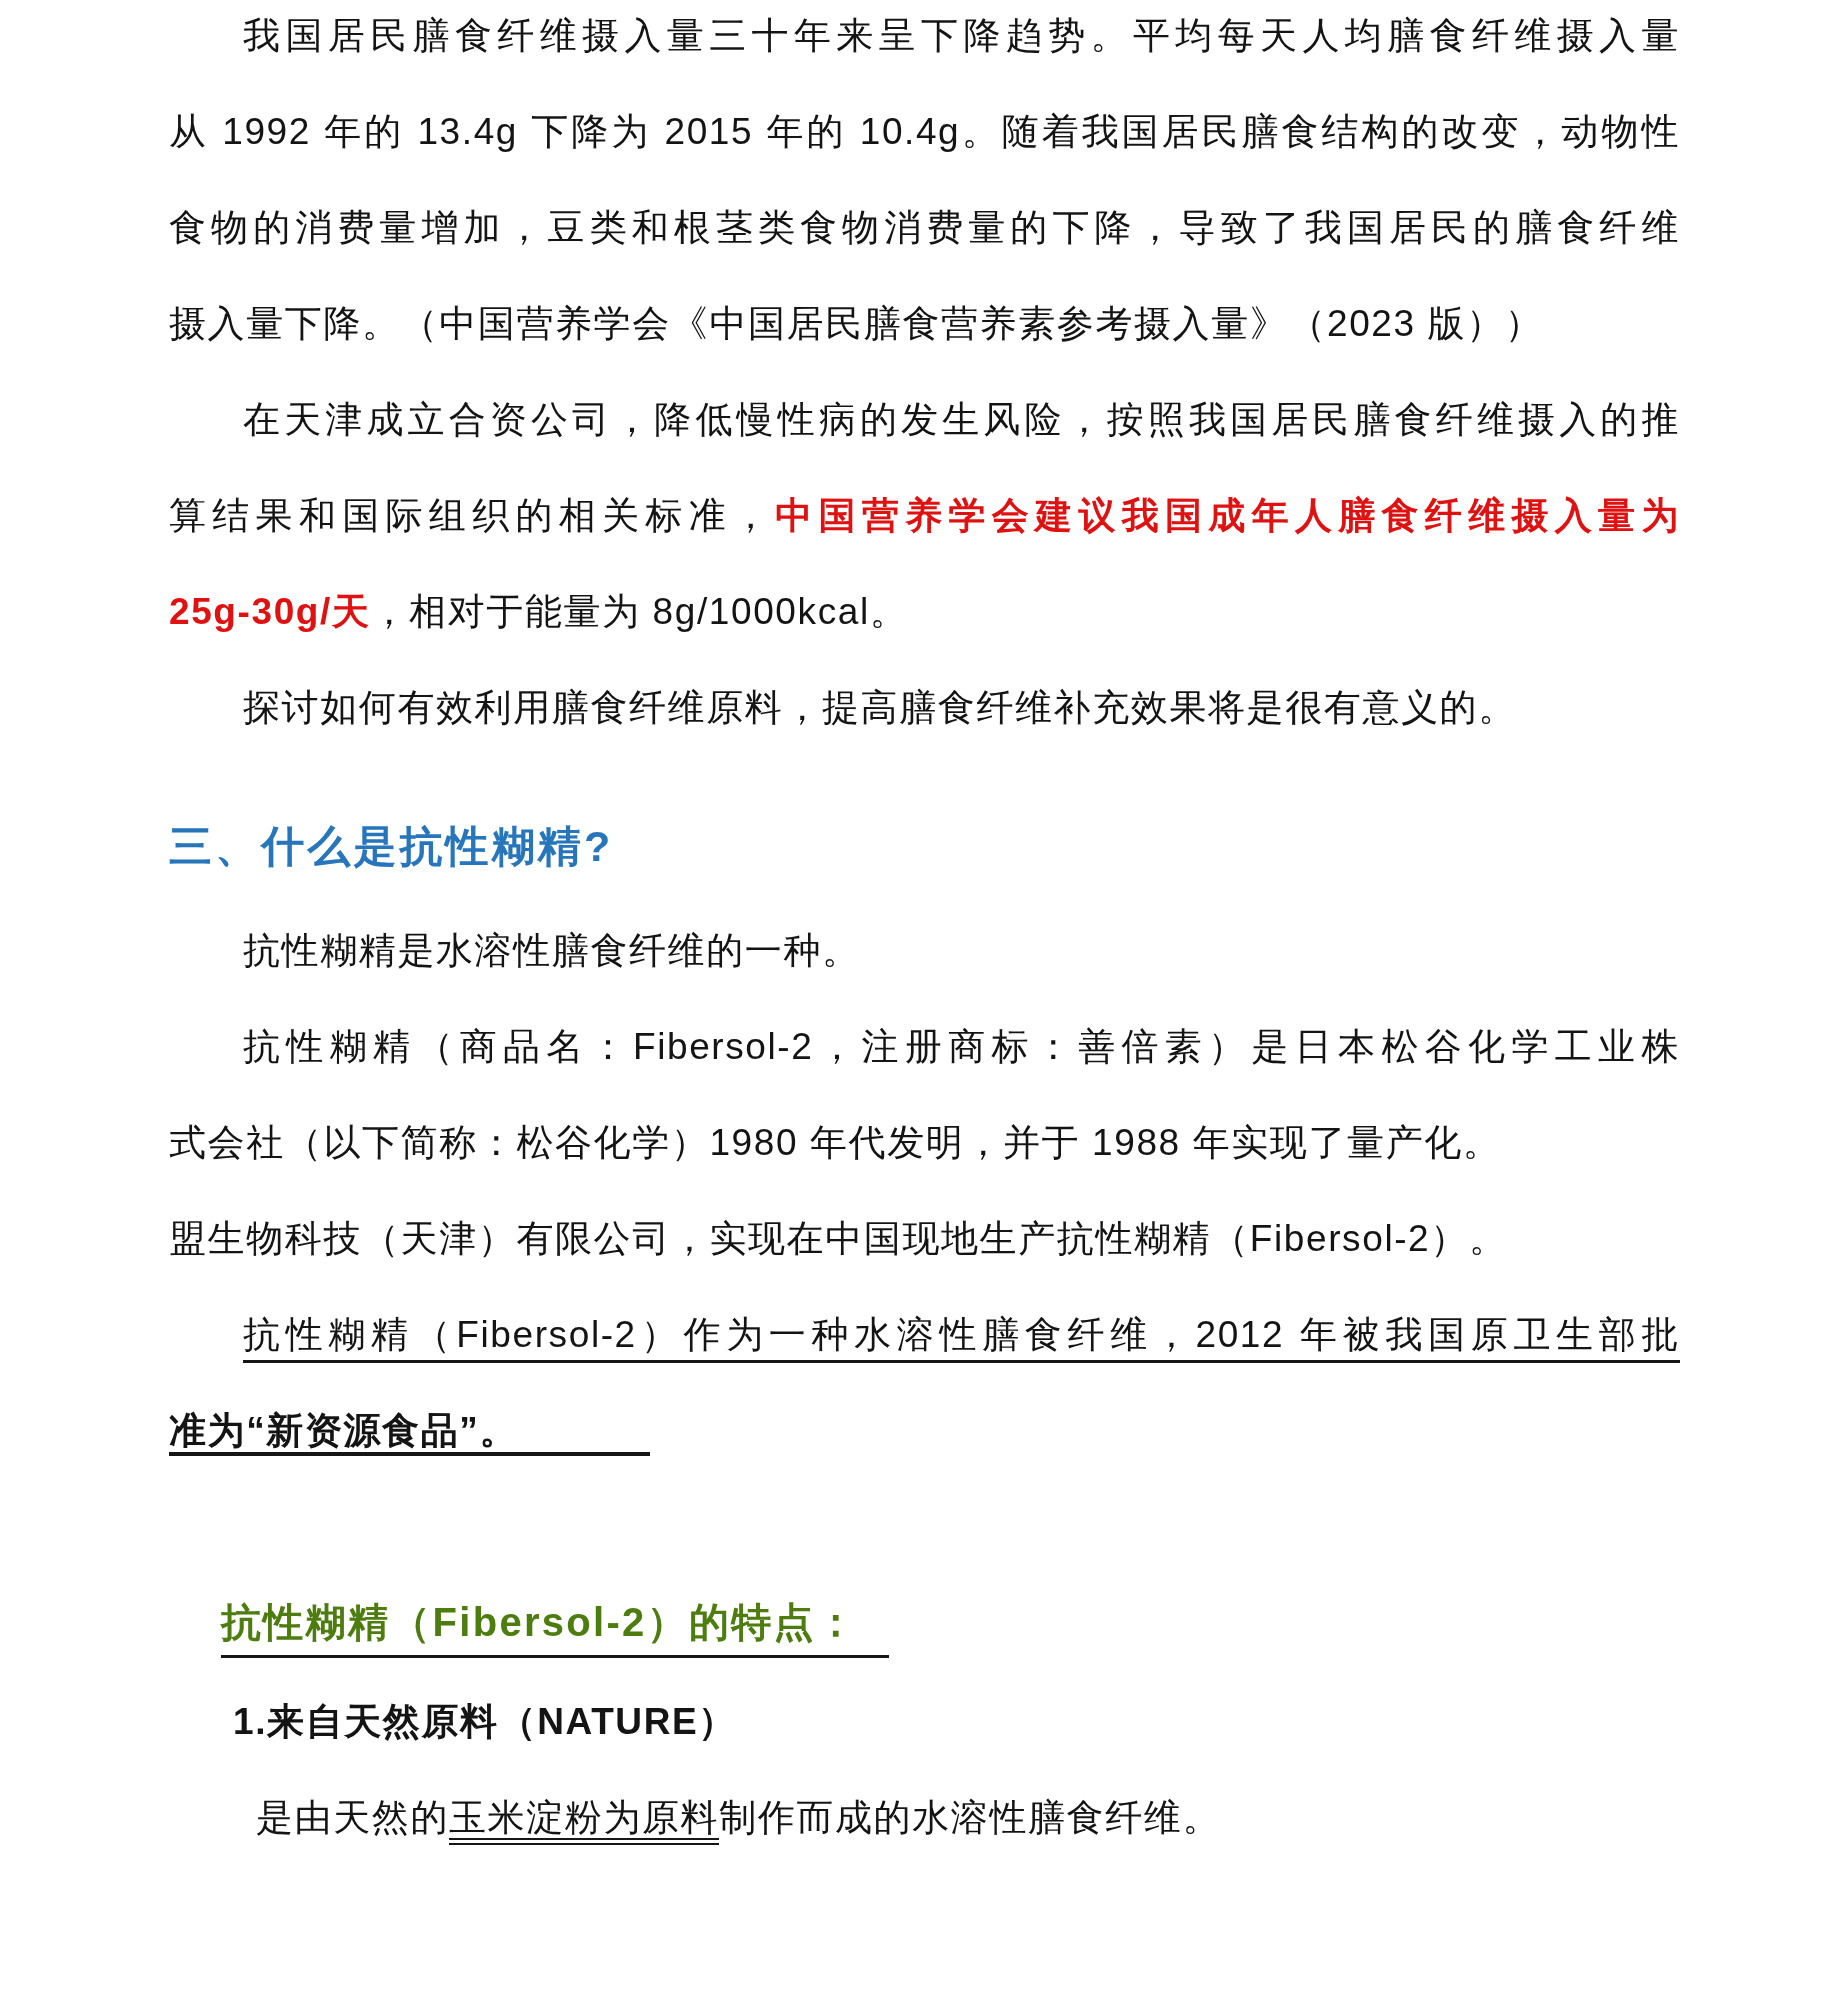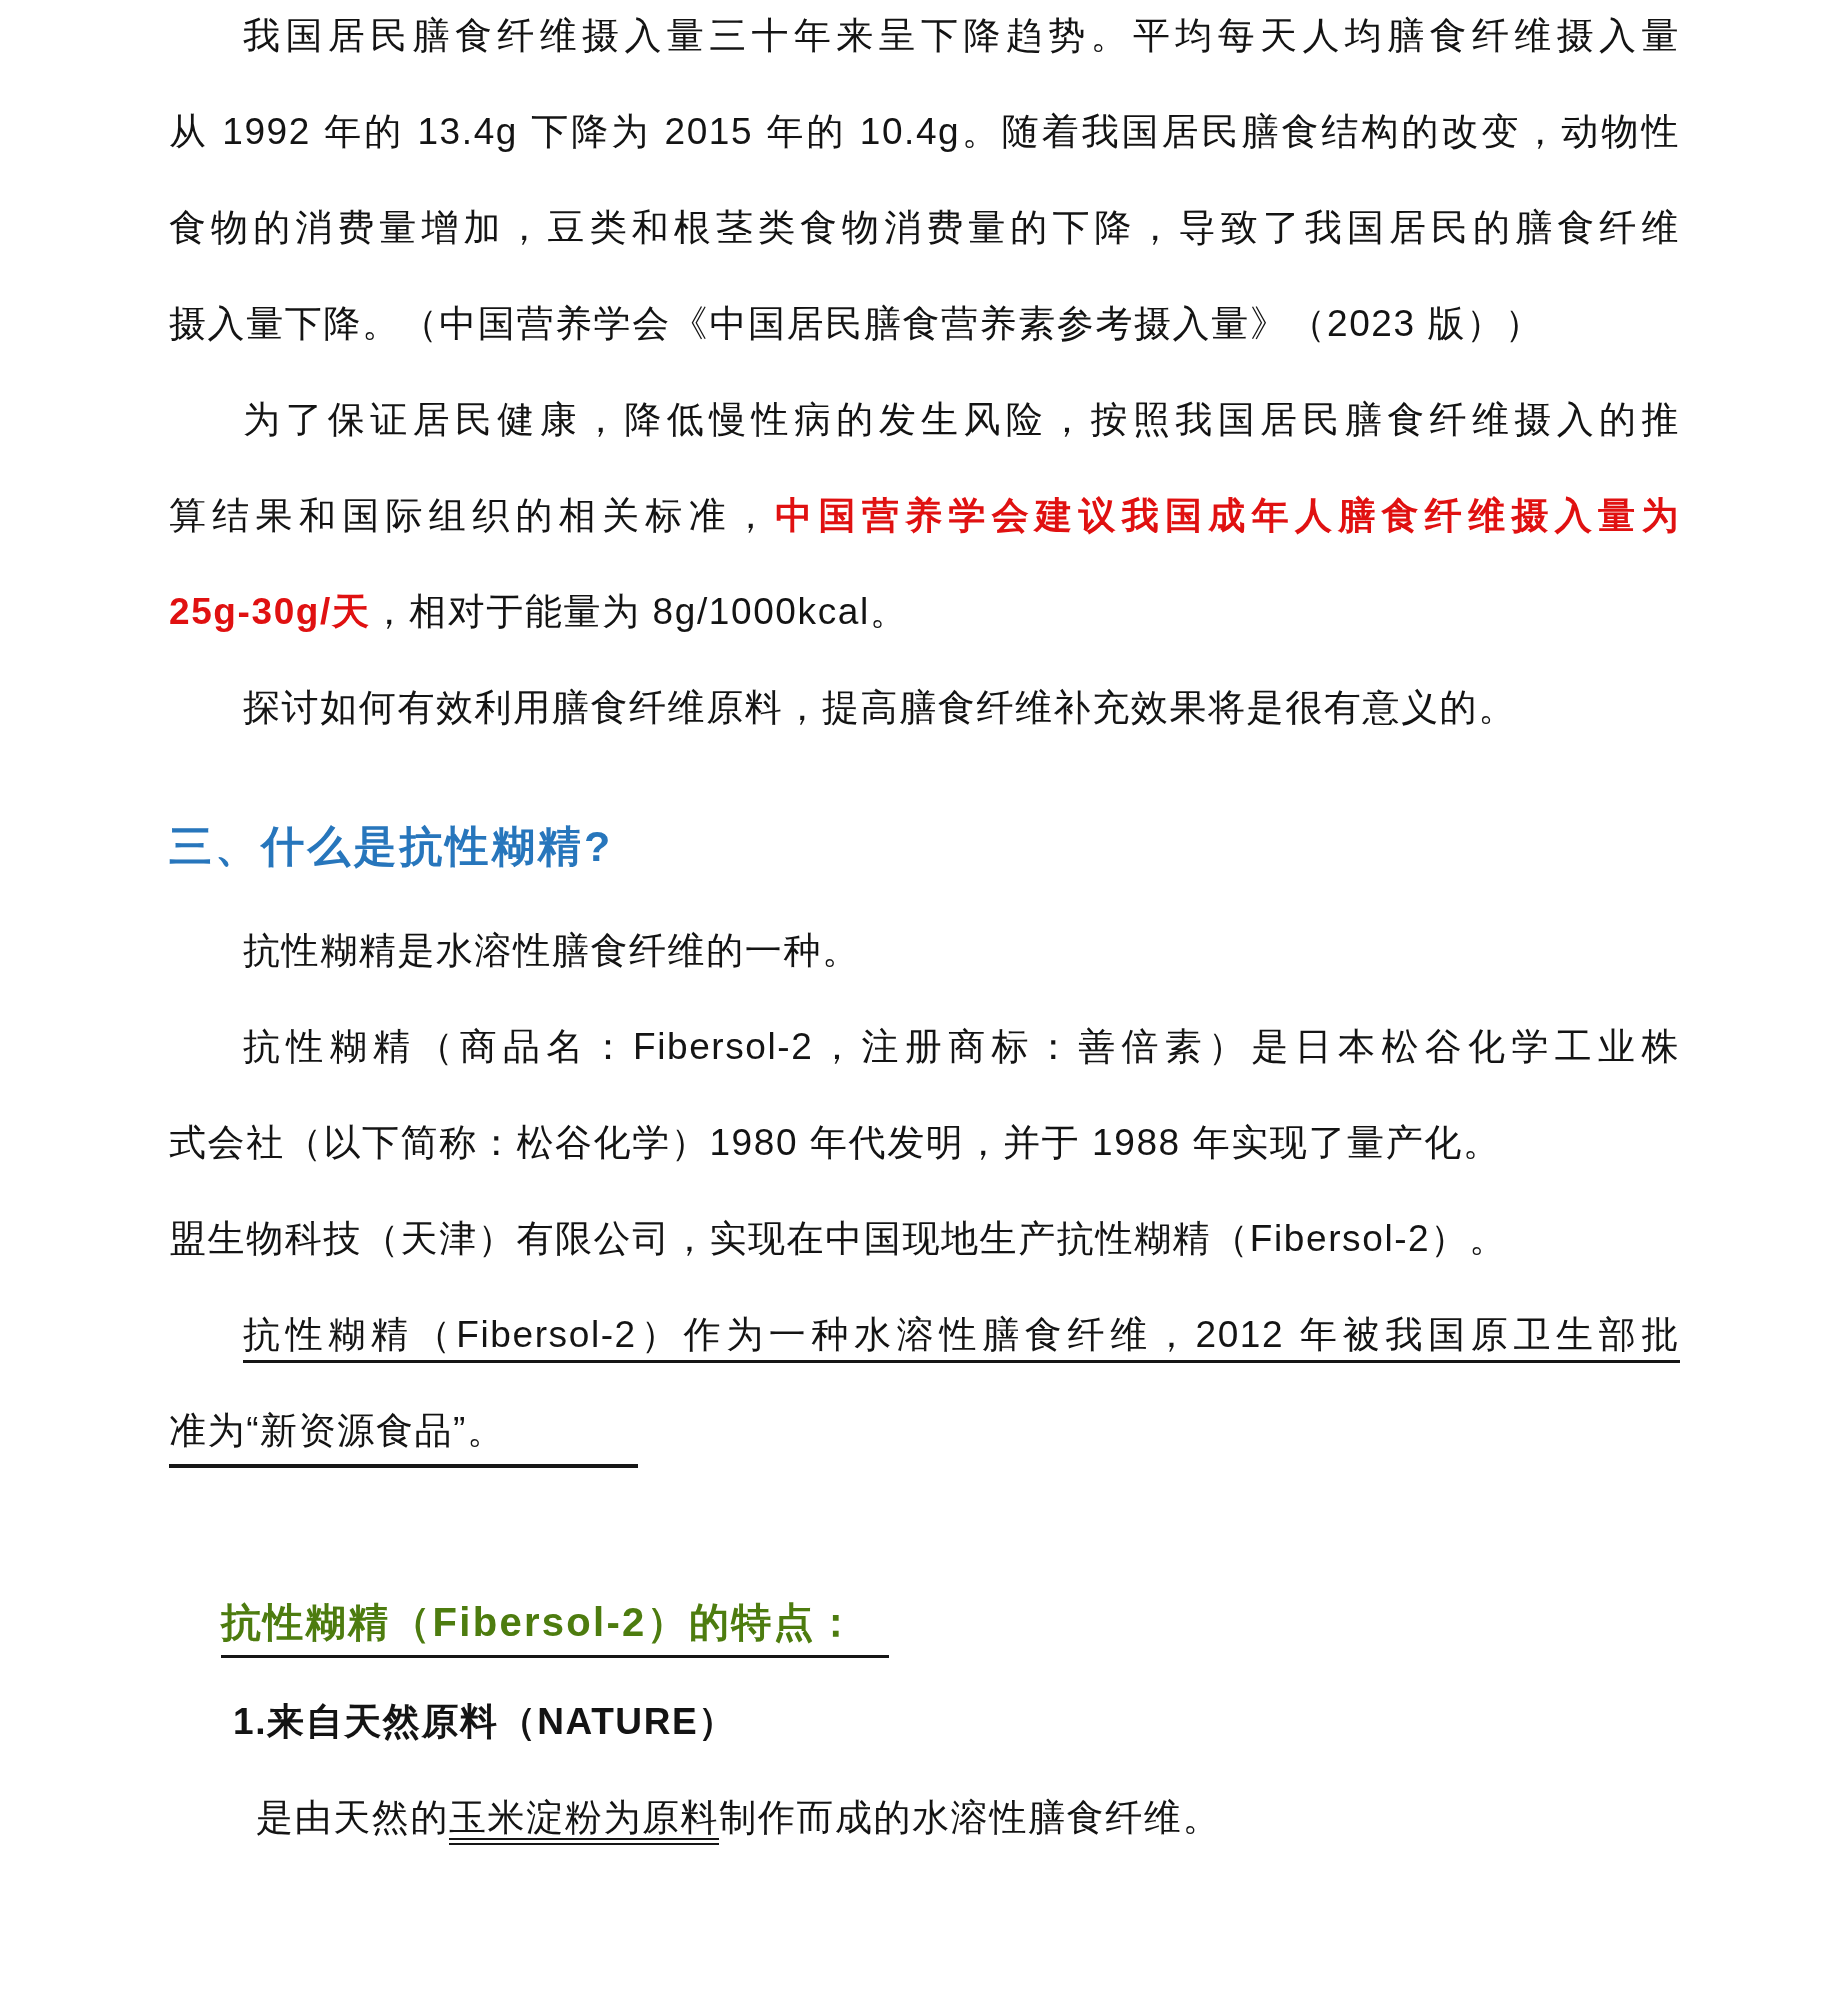--- a/index.html
+++ b/index.html
@@ -26,21 +26,21 @@
     overflow:visible;
   }
   .justify{
     text-align:justify;
     text-align-last:justify;
     white-space:normal;
   }
   .indent{ text-indent:74px; }
   .red{ color:#e01111; font-weight:bold; }
   .u1{ border-bottom:3.1px solid #161616; padding-bottom:5px; }
-  .u2{ border-bottom:4.7px solid #161616; padding-bottom:13px; padding-right:132px; }
+  .u2{ border-bottom:4.7px solid #161616; padding-bottom:1px; padding-right:132px;font-weight:bold; }
   .u3{ border-bottom:7px double #161616; padding-bottom:0; }
   .heading-blue{
     font-size:43px;
     font-weight:bold;
     color:#2776bc;
     height:109px;
     line-height:62px;
     letter-spacing:3.1px;
     margin-top:38px;
   }
@@ -79,21 +79,21 @@
 <body>
 
 <div class="page">
   <div class="content">
 
     <div class="line justify indent"><span>我国居民膳食纤维摄入量三十年来呈下降趋势。平均每天人均膳食纤维摄入量</span></div>
     <div class="line justify"><span>从 1992 年的 13.4g 下降为 2015 年的 10.4g。随着我国居民膳食结构的改变，动物性</span></div>
     <div class="line justify"><span>食物的消费量增加，豆类和根茎类食物消费量的下降，导致了我国居民的膳食纤维</span></div>
     <div class="line"><span>摄入量下降。（中国营养学会《中国居民膳食营养素参考摄入量》（2023 版））</span></div>
 
-    <div class="line justify indent"><span>为了保证居民健康，降低慢性病的发生风险，按照我国居民膳食纤维摄入的推</span></div>
+    <div class="line justify indent"><span>在天津成立合资公司，降低慢性病的发生风险，按照我国居民膳食纤维摄入的推</span></div>
     <div class="line justify"><span>算结果和国际组织的相关标准，</span><span class="red">中国营养学会建议我国成年人膳食纤维摄入量为</span></div>
     <div class="line"><span class="red">25g-30g/天</span><span>，相对于能量为 8g/1000kcal。</span></div>
 
     <div class="line indent"><span>探讨如何有效利用膳食纤维原料，提高膳食纤维补充效果将是很有意义的。</span></div>
 
     <div class="heading-blue"><span>三、什么是抗性糊精?</span></div>
 
     <div class="line indent"><span>抗性糊精是水溶性膳食纤维的一种。</span></div>
 
     <div class="line justify indent"><span>抗性糊精（商品名：Fibersol-2，注册商标：善倍素）是日本松谷化学工业株</span></div>

